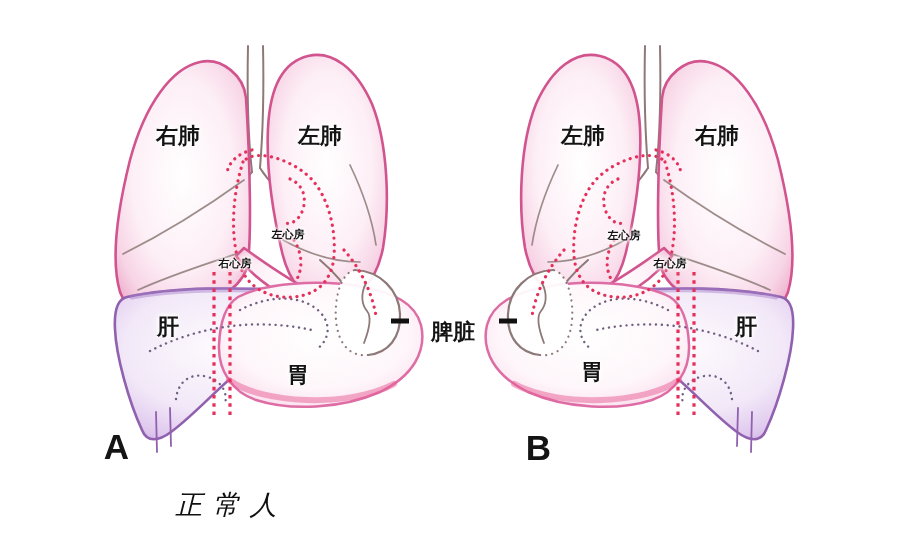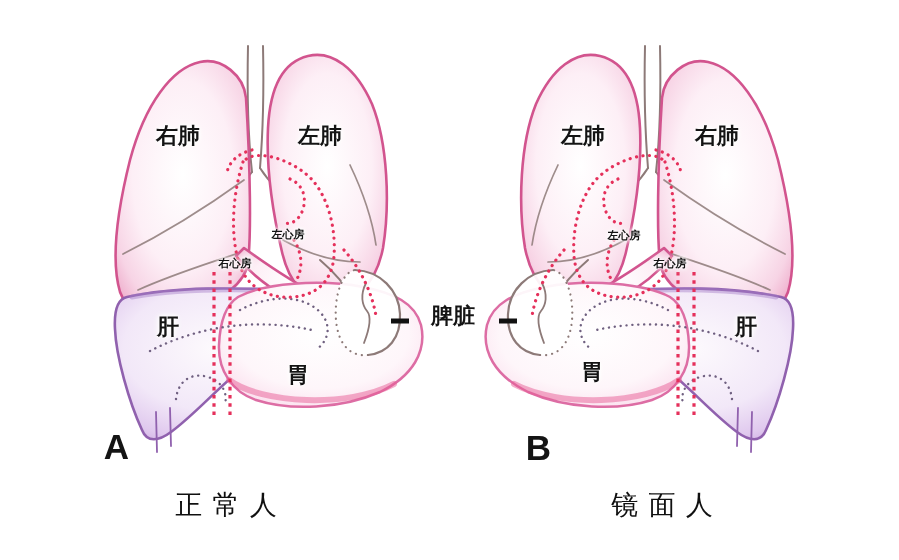--- a/index.html
+++ b/index.html
@@ -30,26 +30,26 @@
   .sm{font-size:11px;}
   .panel-letter{font-size:35px;letter-spacing:1px;text-shadow:none;}
   .caption{
     font-family:"Liberation Serif",serif;font-weight:normal;font-size:27px;
     letter-spacing:.38em;padding-left:.38em;text-shadow:none;color:#101010;
   }
   
   .a-lung-l{left:178px;top:136px;} .a-lung-r{left:320px;top:136px;}
   .a-atrium-u{left:288px;top:234px;} .a-atrium-l{left:235px;top:263px;}
   .a-organ-l{left:168px;top:327px;} .a-organ-r{left:298px;top:375px;}
-  .a-letter{left:117px;top:446px;} .a-cap{left:226px;top:505px;}
+  .a-letter{left:117px;top:446px;} .a-cap{left:226px;top:505px;font-style:italic;}
   .b-lung-l{left:583px;top:136px;} .b-lung-r{left:717px;top:136px;}
   .b-atrium-u{left:624px;top:235px;} .b-atrium-l{left:670px;top:263px;}
   .b-organ-l{left:592px;top:372px;} .b-organ-r{left:746px;top:327px;}
   .b-letter{left:539px;top:447px;} .b-cap{left:662px;top:505px;}
-  .c-spleen{left:453px;top:316px;}
+  .c-spleen{left:453px;top:332px;}
   
   .st-trachea{stroke:var(--trachea);stroke-width:2;fill:none;stroke-linecap:round;}
   .st-fissure{stroke:var(--trachea);stroke-width:1.7;fill:none;stroke-linecap:round;opacity:.85;}
   .st-lung{stroke:var(--lung-outline);stroke-width:2.6;stroke-linejoin:round;}
   .st-heartdots{stroke:var(--heart-dots);stroke-width:3.2;fill:none;
     stroke-linecap:round;stroke-dasharray:0.1 6.4;}
   .st-vertdots{stroke:var(--heart-dots);stroke-width:3.2;fill:none;
     stroke-linecap:butt;stroke-dasharray:3.6 4.6;}
   .st-liver{stroke:var(--liver-outline);stroke-width:2.6;stroke-linejoin:round;}
   .st-liveraccent{stroke:var(--liver-accent);stroke-width:5;fill:none;opacity:.45;stroke-linecap:round;}
@@ -181,17 +181,16 @@
   <div class="lbl panel-letter a-letter">A</div>
   <div class="lbl caption a-cap">正常人</div>
 
   <div class="lbl b-lung-l">左肺</div>
   <div class="lbl b-lung-r">右肺</div>
   <div class="lbl sm b-atrium-u">左心房</div>
   <div class="lbl sm b-atrium-l">右心房</div>
   <div class="lbl b-organ-l">胃</div>
   <div class="lbl b-organ-r">肝</div>
   <div class="lbl panel-letter b-letter">B</div>
-  <div class="lbl caption b-cap">镜面人</div>
 
   <div class="lbl c-spleen">脾脏</div>
 
 </div>
 
 </body></html>

